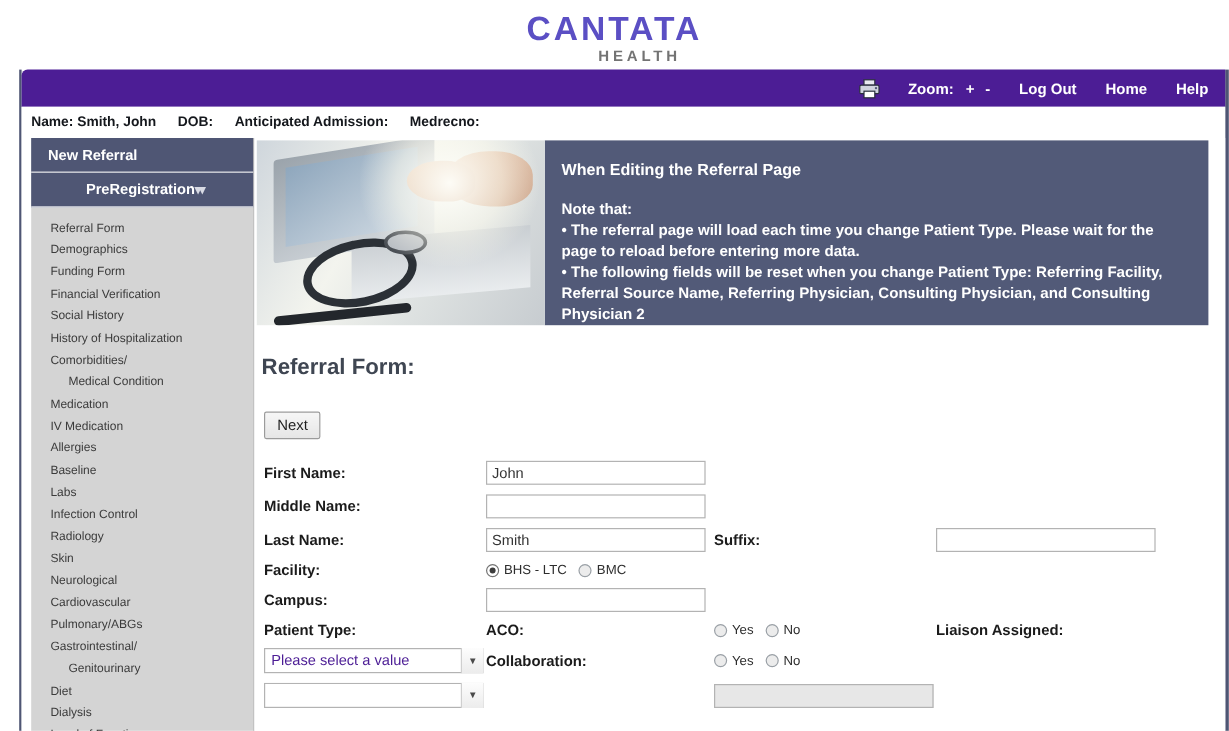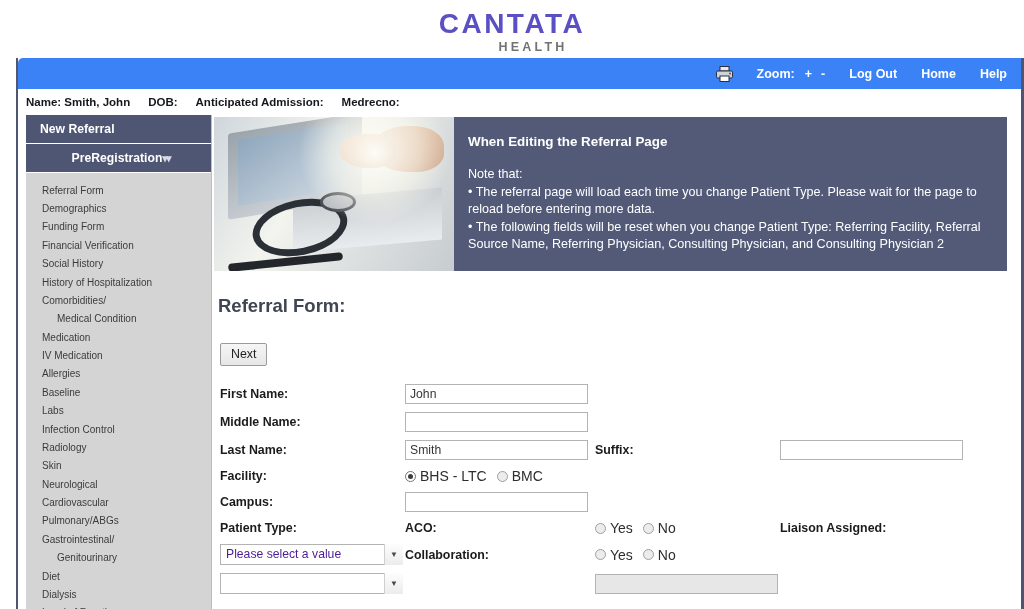--- a/index.html
+++ b/index.html
@@ -43,21 +43,21 @@
     left: 16px; top: 58px;
     width: 1008px; height: 551px;
     border-left: 2px solid #4f5674;
     border-right: 3px solid #4f5674;
     background: #ffffff;
   }
 
   
   .topnav {
     height: 31px;
-    background: #3b82f6;
+    background: #4c1d95;
     border-top-left-radius: 5px;
     display: flex;
     align-items: center;
     justify-content: flex-end;
     padding-right: 14px;
     gap: 0;
   }
   .printer-icon {
     width: 20px; height: 19px;
     margin-right: 22px;
@@ -198,21 +198,21 @@
 
   .banner-text {
     flex: 1;
     background: #525a78;
     color: #ffffff;
     padding: 17px 20px 10px 14px;
   }
   .banner-title {
     font-size: 13.4px; font-weight: bold; margin-bottom: 17px;
   }
-  .banner-note { font-size: 12.6px; line-height: 17.6px; }
+  .banner-note { font-size: 12.6px; line-height: 17.6px; font-weight: bold; }
   .banner-note .bullet { display: block; }
 
   .form-title {
     font-size: 18.5px;
     font-weight: bold;
     color: #3f4652;
     margin: 24px 0 0 6px;
   }
 
   .next-btn {
@@ -247,21 +247,21 @@
     width: 183px; height: 20px;
     border: 1px solid #b3b3b3;
     background: #ffffff;
     font-size: 12.2px;
     font-family: "Liberation Sans", sans-serif;
     color: #353535;
     padding: 0 4px;
     outline: none;
   }
   .txt.suffix { width: 183px; }
-  .radio-grp { display: flex; align-items: center; gap: 10px; font-size: 14px; color: #2d2d2d; }
+  .radio-grp { display: flex; align-items: center; gap: 10px; font-size: 11px; color: #2d2d2d; }
   .radio-grp .ritem { display: inline-flex; align-items: center; gap: 4px; cursor: pointer; }
   .rd {
     width: 11px; height: 11px; border-radius: 50%;
     border: 1px solid #9aa0a6; background: #ececec;
     display: inline-block; position: relative;
   }
   .rd.on { background: #ffffff; border-color: #737373; }
   .rd.on::after {
     content: ""; position: absolute; left: 2px; top: 2px;
     width: 5px; height: 5px; border-radius: 50%; background: #3c3c3c;

